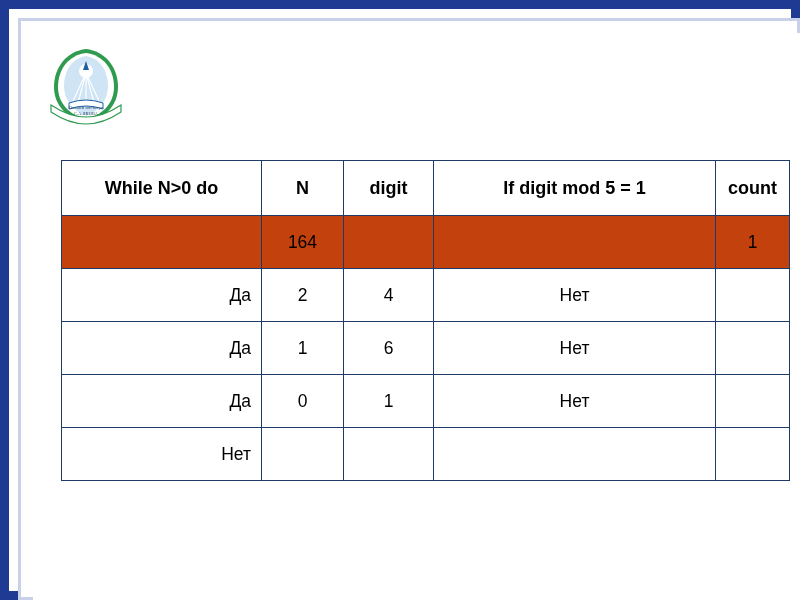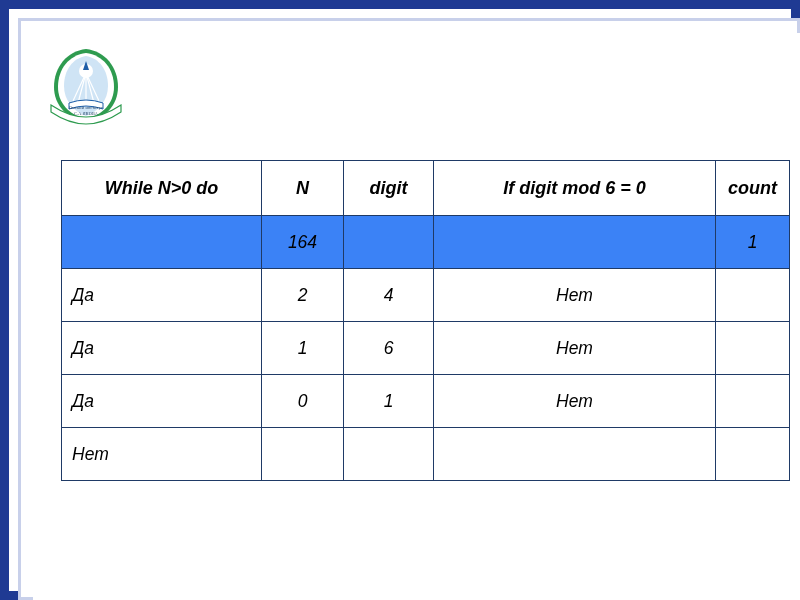--- a/index.html
+++ b/index.html
@@ -69,21 +69,20 @@
     position: absolute;
     left: 28px;
     top: 127px;
     width: 728px;
   }
   table.trace {
     border-collapse: collapse;
     width: 728px;
     table-layout: fixed;
     font-family: "Liberation Sans", sans-serif;
-    font-style: italic;
   }
   table.trace col.c0 { width: 200px; }
   table.trace col.c1 { width: 82px; }
   table.trace col.c2 { width: 90px; }
   table.trace col.c3 { width: 282px; }
   table.trace col.c4 { width: 74px; }
 
   table.trace th,
   table.trace td {
     border: 1.5px solid #1f3a66;
@@ -95,23 +94,23 @@
     box-sizing: border-box;
   }
   table.trace thead th {
     font-weight: bold;
     text-align: center;
     height: 55px;
     font-size: 18px;
   }
   table.trace thead th.h-left { text-align: center; }
 
-  tr.row-init td { background: #3b82f6; }
-
-  td.col-cond { }
+  tr.row-init td { background: #c2410c; }
+
+  td.col-cond { text-align: right; }
   td.col-n { text-align: center; }
   td.col-digit { text-align: center; }
   td.col-check { text-align: center; }
   td.col-count { text-align: center; }
 
   td.empty { }
 </style>
 </head>
 <body>
 
@@ -155,21 +154,21 @@
               <col class="c1">
               <col class="c2">
               <col class="c3">
               <col class="c4">
           </colgroup>
           <thead>
             <tr>
               <th class="h-left">While N&gt;0 do</th>
               <th>N</th>
               <th>digit</th>
-              <th>If digit mod 6 = 0</th>
+              <th>If digit mod 5 = 1</th>
               <th>count</th>
             </tr>
           </thead>
           <tbody>
             <tr class="row-init">
               <td class="col-cond"></td>
               <td class="col-n">164</td>
               <td class="col-digit"></td>
               <td class="col-check"></td>
               <td class="col-count">1</td>

